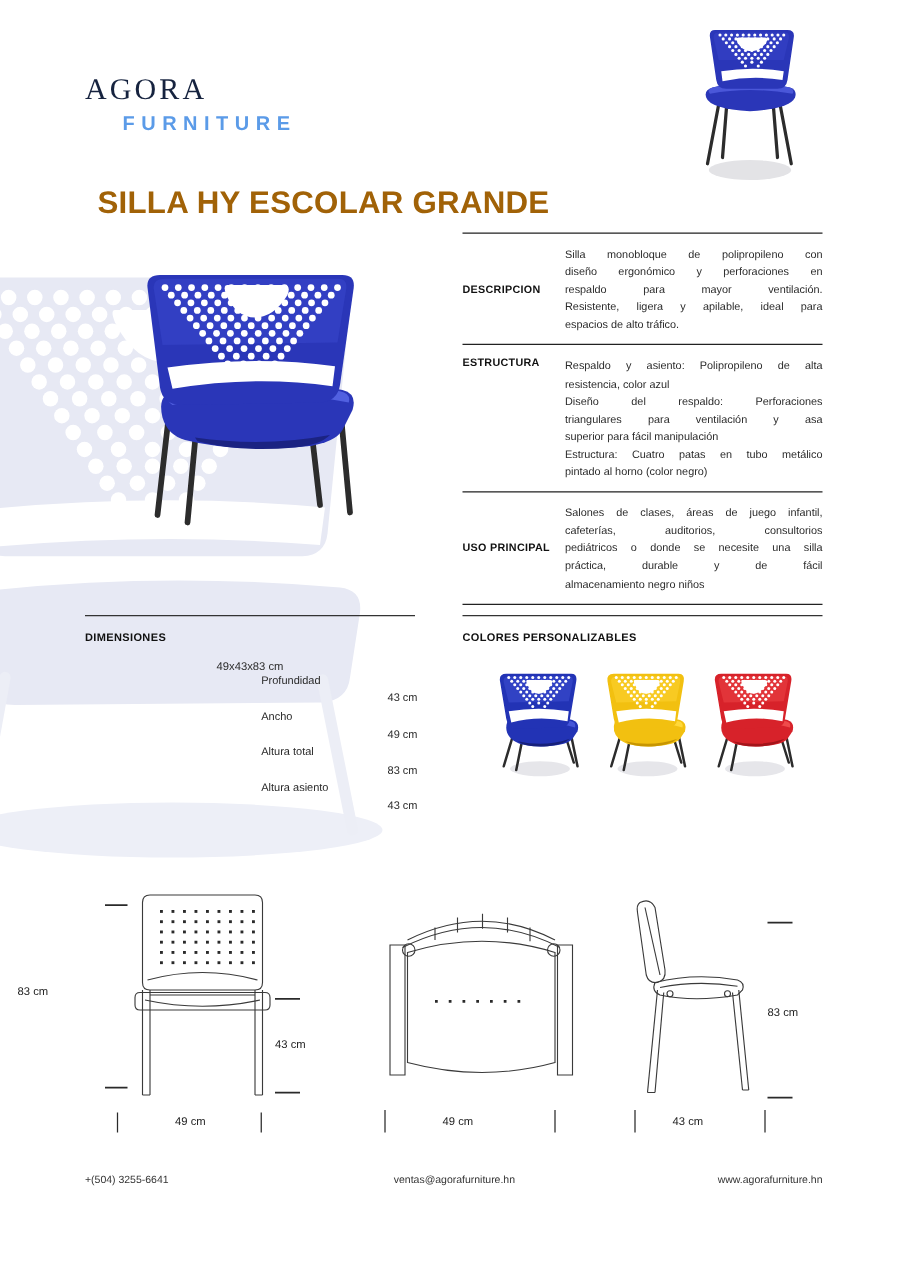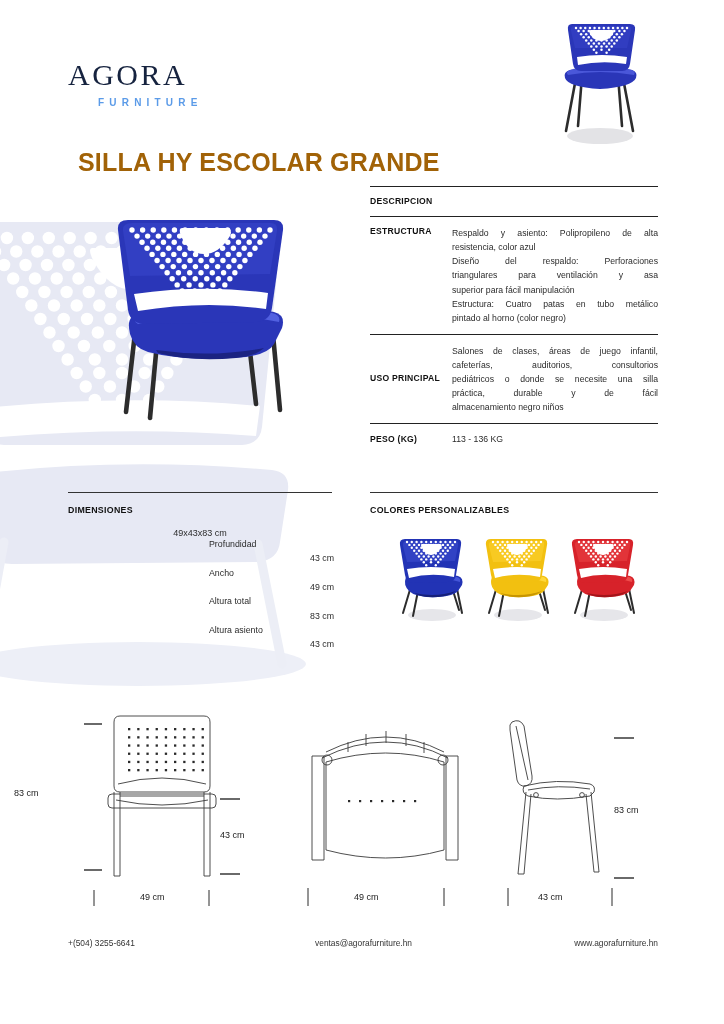--- a/index.html
+++ b/index.html
@@ -33,30 +33,30 @@
 
   
   .logo-block {
     position: absolute;
     left: 68px;
     top: 60px;
     z-index: 5;
   }
   .logo-word {
     font-family: "Liberation Serif", serif;
-    font-size: 30px;
+    font-size: 24px;
     letter-spacing: 2.5px;
     color: #16233f;
     line-height: 1;
     font-weight: 400;
   }
   .logo-sub {
     margin-top: 7px;
     margin-left: 30px;
-    font-size: 10px;
+    font-size: 16px;
     letter-spacing: 5.2px;
     color: #5b9be8;
     font-weight: 700;
   }
 
   .title {
     position: absolute;
     left: 78px;
     top: 148px;
     font-size: 25px;
@@ -580,20 +580,27 @@
           <circle cx="118.80" cy="85.10" r="2.7"></circle>
         </g>
     </svg>
   </div>
 
   <div class="spec">
     <div class="spec-rule"></div>
 
     <div class="spec-row">
       <div class="spec-label row-label-mid">DESCRIPCION</div>
+      <div class="spec-body">
+        <span class="line just">Silla monobloque de polipropileno con</span>
+        <span class="line just">diseño ergonómico y perforaciones en</span>
+        <span class="line just">respaldo para mayor ventilación.</span>
+        <span class="line just">Resistente, ligera y apilable, ideal para</span>
+        <span class="line last">espacios de alto tráfico.</span>
+      </div>
     </div>
 
     <div class="spec-rule"></div>
 
     <div class="spec-row">
       <div class="spec-label">ESTRUCTURA</div>
       <div class="spec-body">
         <span class="line just">Respaldo y asiento: Polipropileno de alta</span>
         <span class="line last">resistencia, color azul</span>
         <span class="line just">Diseño del respaldo: Perforaciones</span>
@@ -612,24 +619,20 @@
         <span class="line just">Salones de clases, áreas de juego infantil,</span>
         <span class="line just">cafeterías, auditorios, consultorios</span>
         <span class="line just">pediátricos o donde se necesite una silla</span>
         <span class="line just">práctica, durable y de fácil</span>
         <span class="line last">almacenamiento negro niños</span>
       </div>
     </div>
 
     <div class="spec-rule"></div>
 
-    <div class="spec-row center">
-      <div class="spec-label">PESO (KG)</div>
-      <div class="spec-value">113 - 136 KG</div>
-    </div>
   </div>
 
   <div class="dims-wrap">
     <div class="sec-rule"></div>
     <div class="sec-title">DIMENSIONES</div>
     <div class="dims-size">49x43x83 cm</div>
     <div class="dims-table">
       <div class="drow">
         <span>Profundidad</span>
         <span class="dval">43 cm</span>

